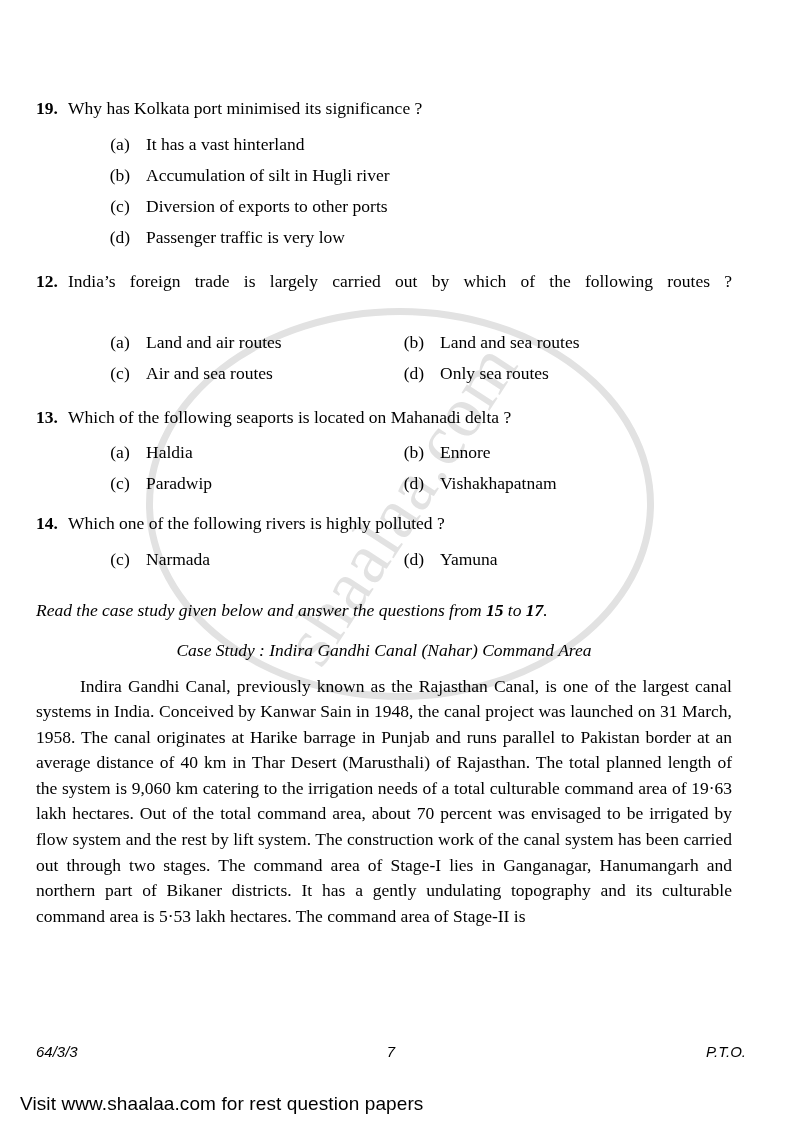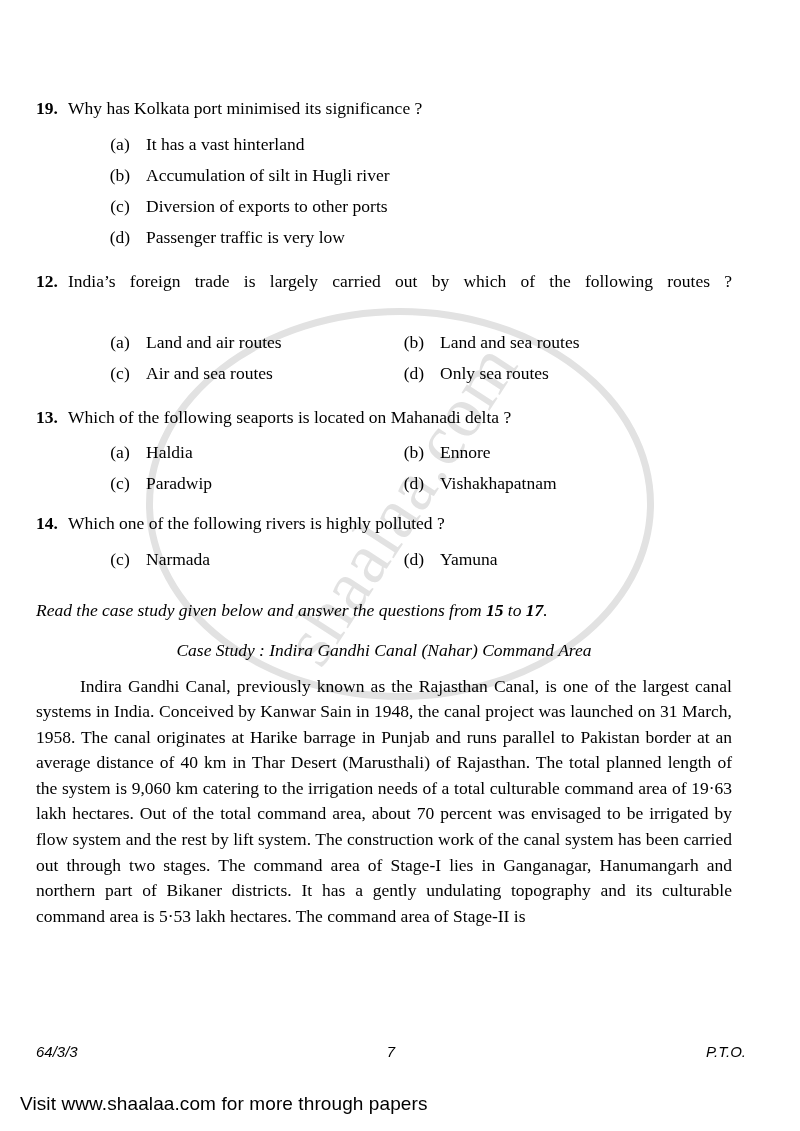--- a/index.html
+++ b/index.html
@@ -294,15 +294,15 @@
     <div class="body-para">Indira Gandhi Canal, previously known as the Rajasthan Canal, is one of the largest canal systems in India. Conceived by Kanwar Sain in 1948, the canal project was launched on 31 March, 1958. The canal originates at Harike barrage in Punjab and runs parallel to Pakistan border at an average distance of 40 km in Thar Desert (Marusthali) of Rajasthan. The total planned length of the system is 9,060 km catering to the irrigation needs of a total culturable command area of 19·63 lakh hectares. Out of the total command area, about 70 percent was envisaged to be irrigated by flow system and the rest by lift system. The construction work of the canal system has been carried out through two stages. The command area of Stage-I lies in Ganganagar, Hanumangarh and northern part of Bikaner districts. It has a gently undulating topography and its culturable command area is 5·53 lakh hectares. The command area of Stage-II is</div>
 
   </div>
 
   <div class="footer">
     <span class="f-left">64/3/3</span>
     <span class="f-center">7</span>
     <span class="f-right">P.T.O.</span>
   </div>
 
-  <div class="promo">Visit www.shaalaa.com for more through papers</div>
+  <div class="promo">Visit www.shaalaa.com for rest question papers</div>
 
 </div>
 
 </body></html>

